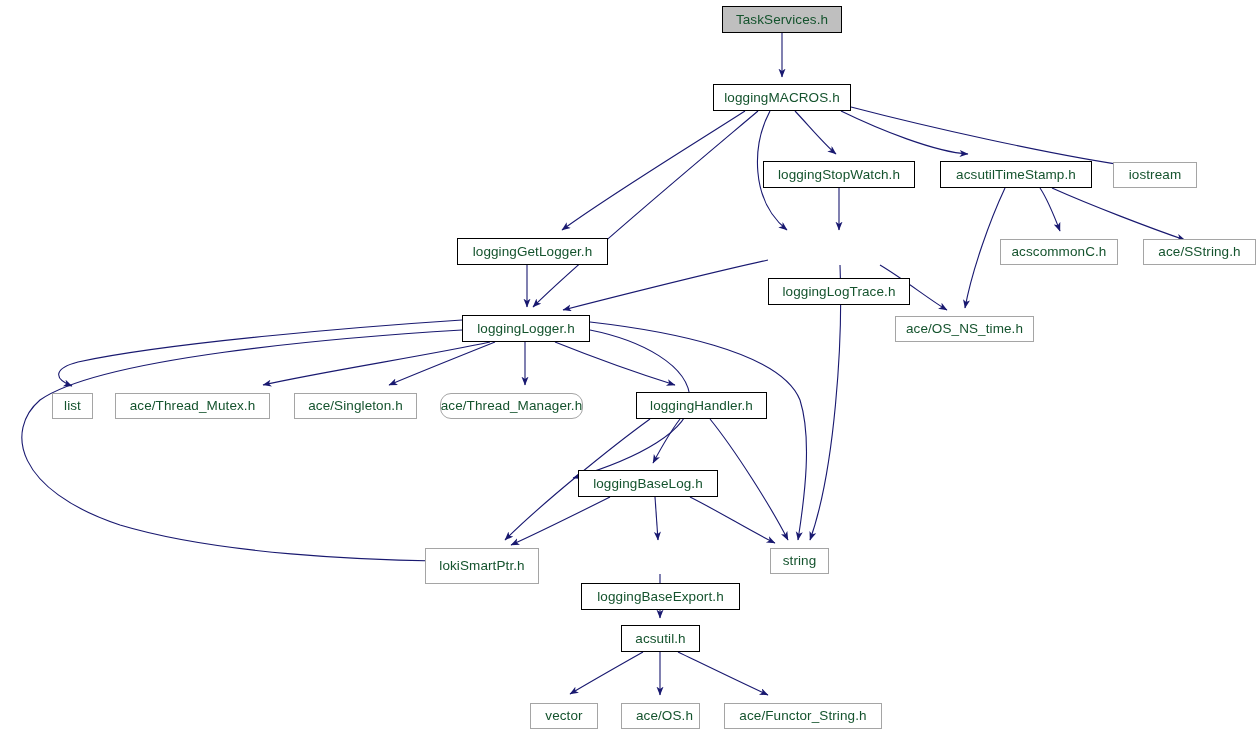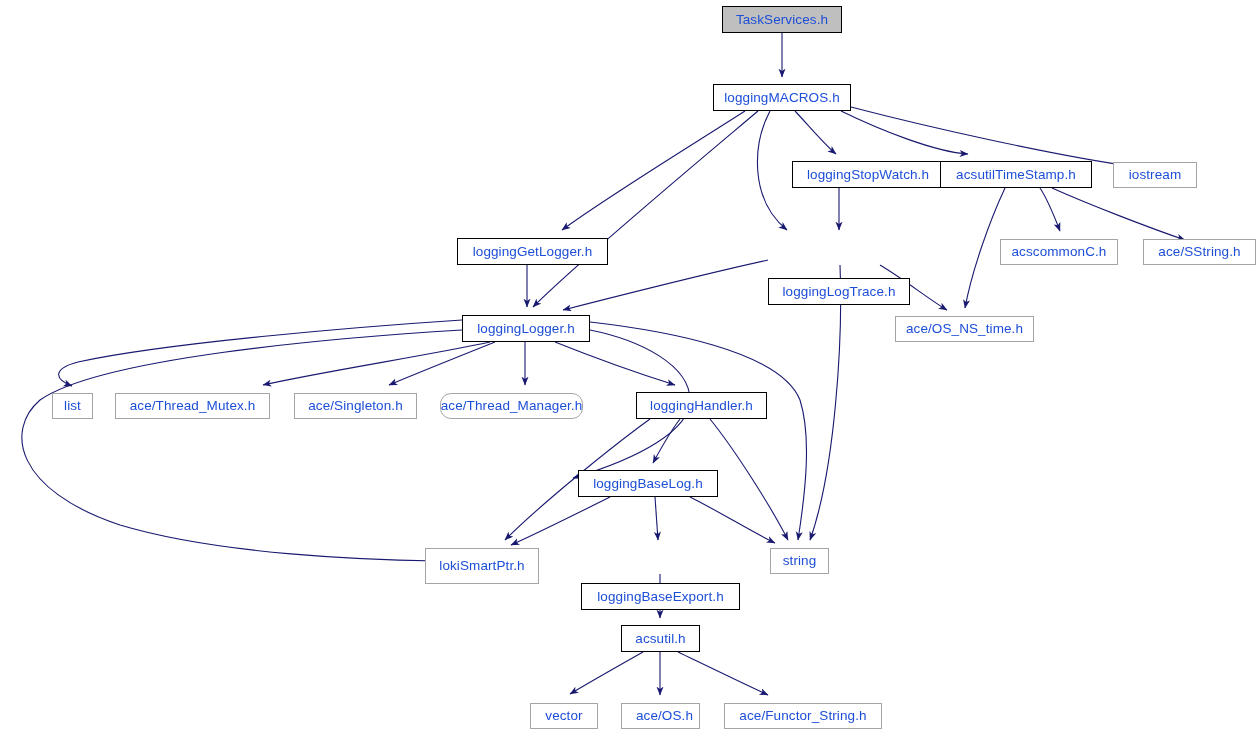--- a/index.html
+++ b/index.html
@@ -25,21 +25,21 @@
     height: 736px;
   }
   .node {
     position: absolute;
     box-sizing: border-box;
     display: flex;
     align-items: center;
     justify-content: center;
     font-size: 13.5px;
     line-height: 1;
-    color: #1d4ed8;
+    color: #14532d;
     white-space: nowrap;
     letter-spacing: 0.1px;
   }
   .node-local {
     background: #ffffff;
     border: 1px solid #000000;
   }
   .node-root {
     background: #bfbfbf;
     border: 1px solid #000000;
@@ -100,21 +100,21 @@
       </g>
   </svg>
 
   <div id="node-group">
       <div class="node node-root" style="left: 722px; top: 6px; width: 120px; height: 27px;">
         <span class="node-label">TaskServices.h</span>
       </div>
       <div class="node node-local" style="left: 713px; top: 84px; width: 138px; height: 27px;">
         <span class="node-label">loggingMACROS.h</span>
       </div>
-      <div class="node node-local" style="left: 763px; top: 161px; width: 152px; height: 27px; margin-left: 29px;">
+      <div class="node node-local" style="left: 763px; top: 161px; width: 152px; height: 27px;">
         <span class="node-label">loggingStopWatch.h</span>
       </div>
       <div class="node node-local" style="left: 940px; top: 161px; width: 152px; height: 27px;">
         <span class="node-label">acsutilTimeStamp.h</span>
       </div>
       <div class="node node-system" style="left: 1113px; top: 162px; width: 84px; height: 26px;">
         <span class="node-label">iostream</span>
       </div>
       <div class="node node-local" style="left: 457px; top: 238px; width: 151px; height: 27px;">
         <span class="node-label">loggingGetLogger.h</span>

